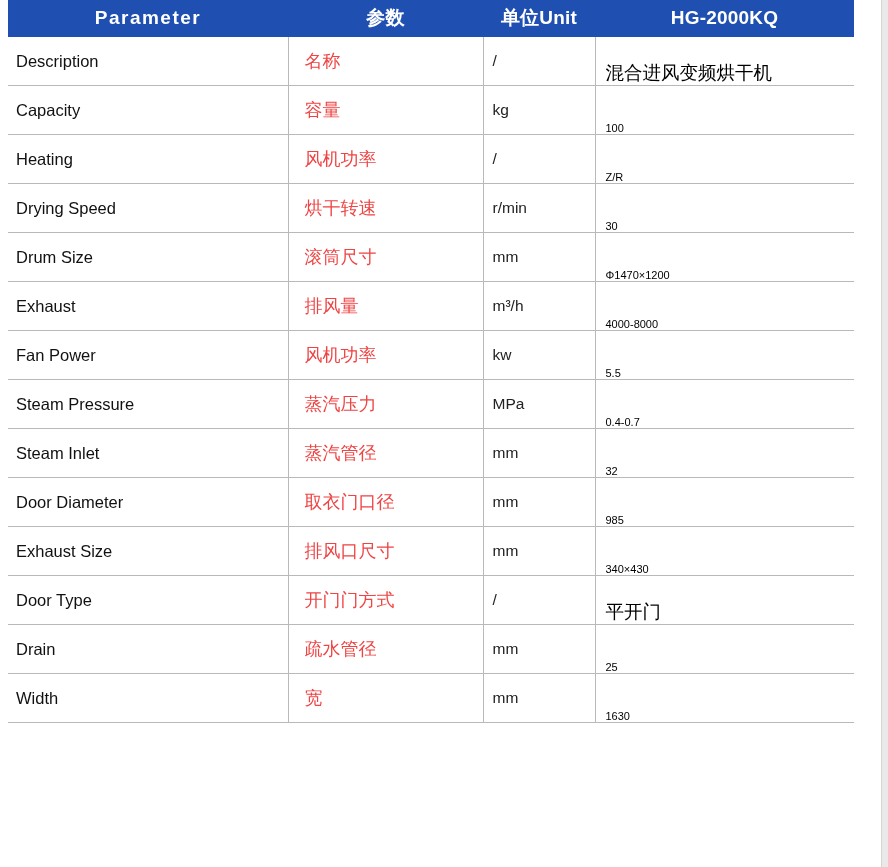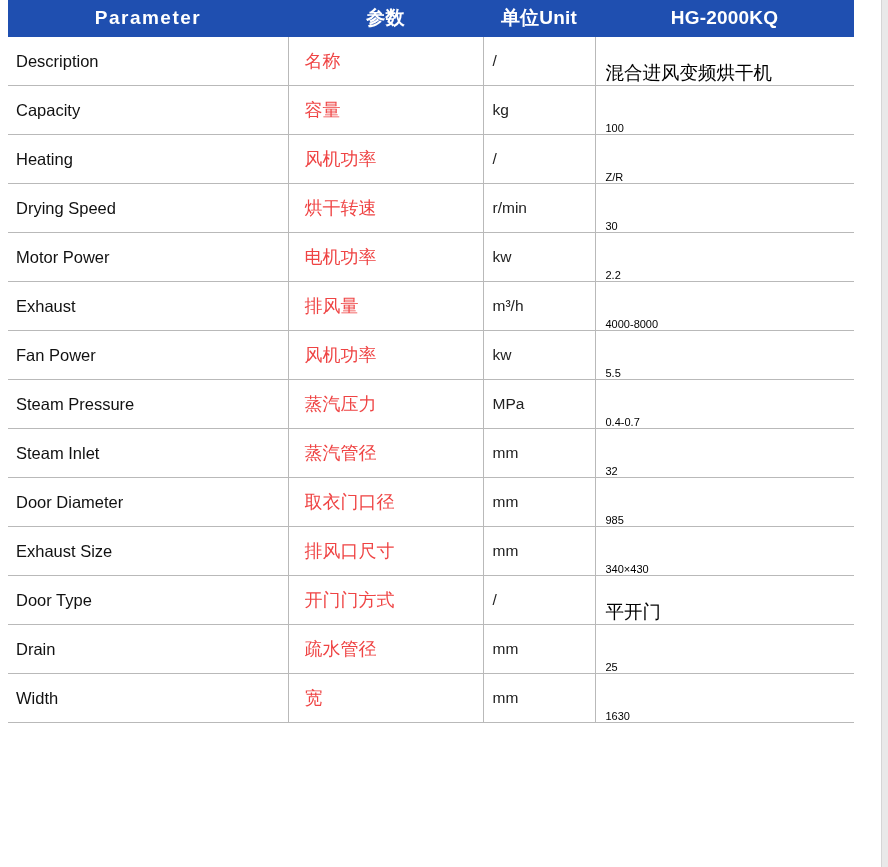--- a/index.html
+++ b/index.html
@@ -138,24 +138,24 @@
             <td class="unit">/</td>
             <td class="val">Z/R</td>
           </tr>
           <tr>
             <td class="en">Drying Speed</td>
             <td class="cn">烘干转速</td>
             <td class="unit">r/min</td>
             <td class="val">30</td>
           </tr>
           <tr>
-            <td class="en">Motor Power</td>
-            <td class="cn">电机功率</td>
-            <td class="unit">kw</td>
-            <td class="val">2.2</td>
+            <td class="en">Drum Size</td>
+            <td class="cn">滚筒尺寸</td>
+            <td class="unit">mm</td>
+            <td class="val">Φ1470×1200</td>
           </tr>
           <tr>
             <td class="en">Exhaust</td>
             <td class="cn">排风量</td>
             <td class="unit">m³/h</td>
             <td class="val">4000-8000</td>
           </tr>
           <tr>
             <td class="en">Fan Power</td>
             <td class="cn">风机功率</td>

